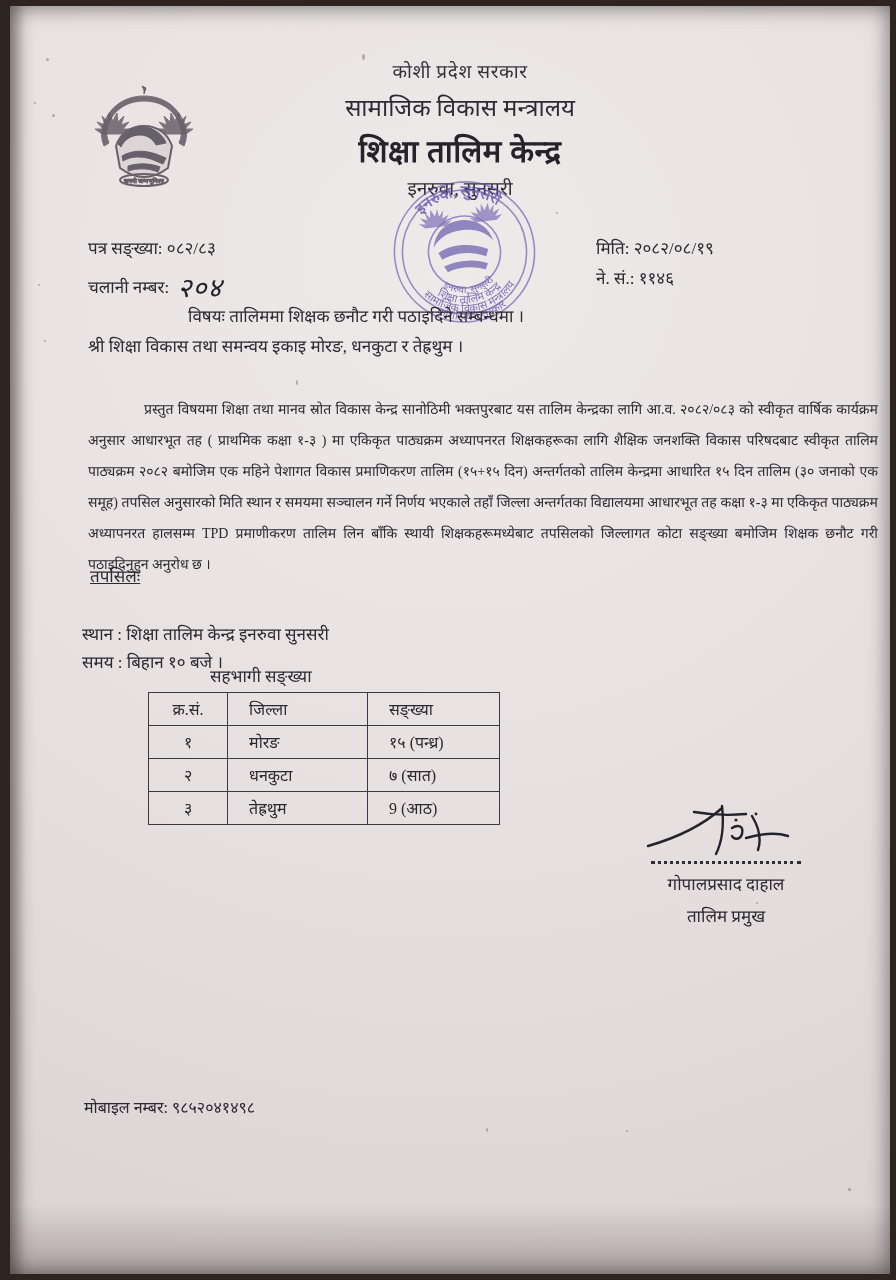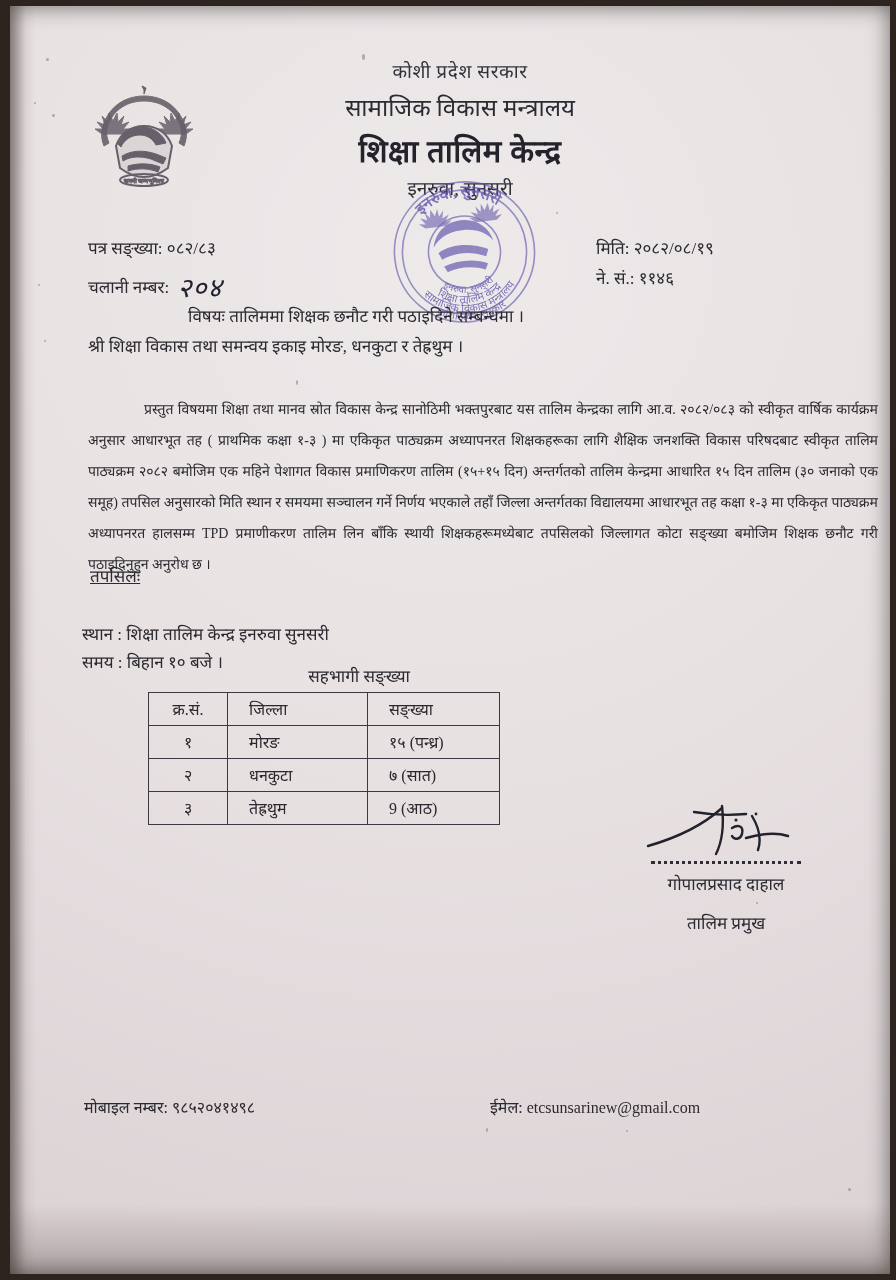--- a/index.html
+++ b/index.html
@@ -67,21 +67,21 @@
     font-size:14px;line-height:31px;text-align:justify;
     text-justify:inter-word;color:#29292f;
   }
   .body .indent{display:inline-block;width:56px;}
   
   .tapsil{position:absolute;left:80px;top:558px;font-size:17px;}
   .tapsil .ttl{text-decoration:underline;}
   .tline{position:absolute;left:72px;font-size:17px;}
   .t1{top:588px;} .t2{top:616px;} .t3{top:644px;}
   
-  .tblttl{position:absolute;left:200px;top:658px;width:200px;text-align:right;font-size:17px;}
+  .tblttl{position:absolute;left:200px;top:658px;width:200px;text-align:left;font-size:17px;}
   table.part{
     position:absolute;left:138px;top:686px;width:352px;
     border-collapse:collapse;font-size:16px;
   }
   table.part td{
     border:1.4px solid #3a3a42;
     padding:5px 21px;height:22px;
     color:#29292f;
   }
   table.part td.c1{width:42px;text-align:center;}
@@ -89,21 +89,21 @@
   table.part td.c3{width:142px;}
   
   .sigwrap{position:absolute;left:596px;top:792px;width:240px;text-align:center;}
   .sigink{
     height:62px;position:relative;
   }
   .sigline{
     border-bottom:3px dotted #2d2d36;width:150px;margin:0 auto 8px auto;height:1px;
   }
   .signame{font-size:17px;}
-  .sigpost{font-size:17px;margin-top:16px;}
+  .sigpost{font-size:17px;margin-top:9px;}
   
   .foot-mob{position:absolute;left:74px;top:1090px;font-size:16px;}
   .foot-mail{position:absolute;left:480px;top:1090px;font-size:16px;}
   .foot-mail .addr{font-family:"Liberation Serif",serif;}
   
   .speck{position:absolute;background:#6a5f60;border-radius:50%;opacity:.45;}
 </style>
 </head>
 <body>
 
@@ -248,24 +248,20 @@
         </div>
         <div class="sigline"></div>
         <div class="signame">गोपालप्रसाद दाहाल</div>
         <div class="sigpost">तालिम प्रमुख</div>
       </div>
 
       <div class="foot-mob">
         <span>मोबाइल नम्बर:</span>
         <span>९८५२०४१४९८</span>
       </div>
-      <div class="foot-mail">
-        <span>ईमेल:</span>
-        <span class="addr">etcsunsarinew@gmail.com</span>
-      </div>
 
       <div class="speck" style="left:36px;top:52px;width:3px;height:3px;"></div>
       <div class="speck" style="left:24px;top:96px;width:2px;height:2px;"></div>
       <div class="speck" style="left:42px;top:108px;width:3px;height:3px;"></div>
       <div class="speck" style="left:28px;top:278px;width:2px;height:2px;"></div>
       <div class="speck" style="left:34px;top:334px;width:2px;height:2px;"></div>
       <div class="speck" style="left:352px;top:48px;width:3px;height:6px;"></div>
       <div class="speck" style="left:546px;top:206px;width:2px;height:2px;"></div>
       <div class="speck" style="left:838px;top:1182px;width:3px;height:3px;"></div>
       <div class="speck" style="left:286px;top:374px;width:2px;height:5px;"></div>

